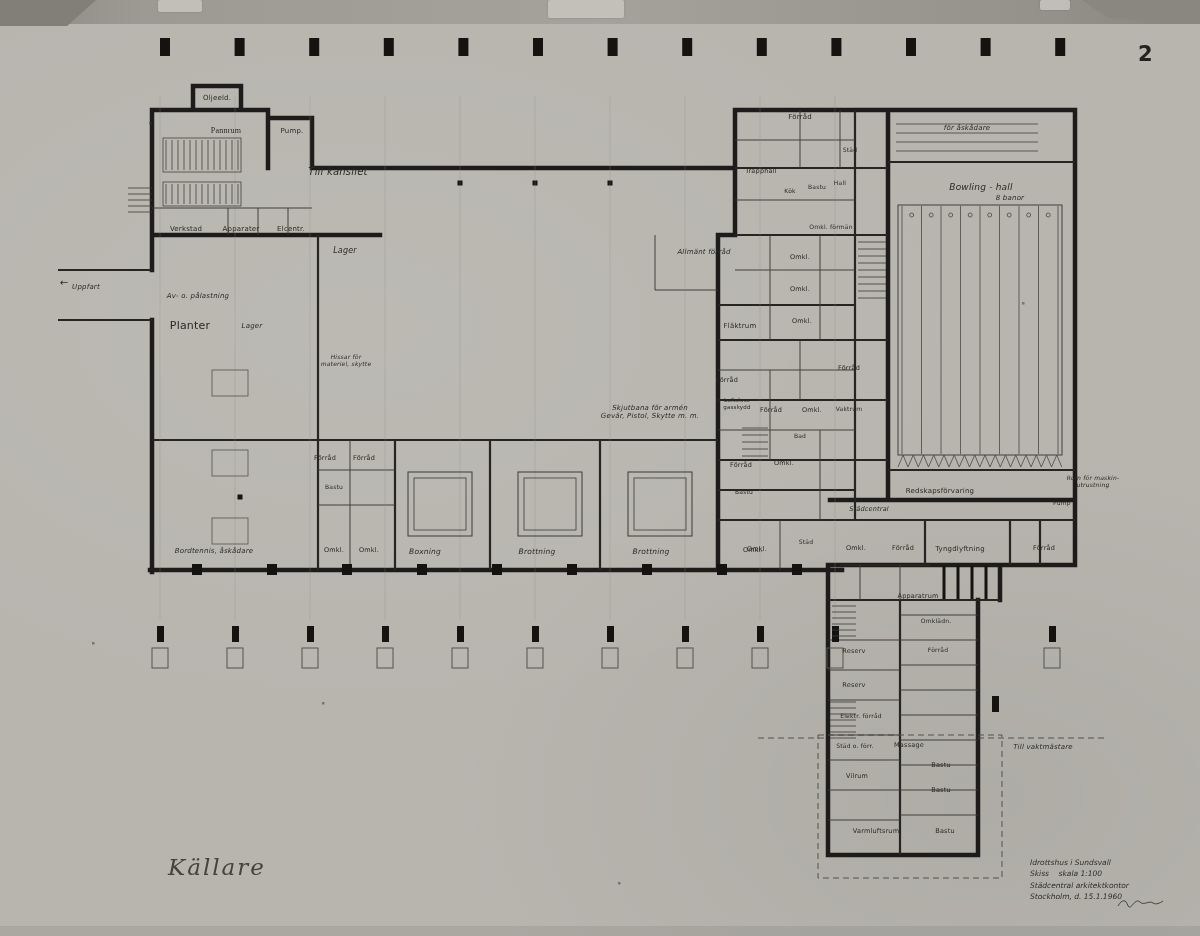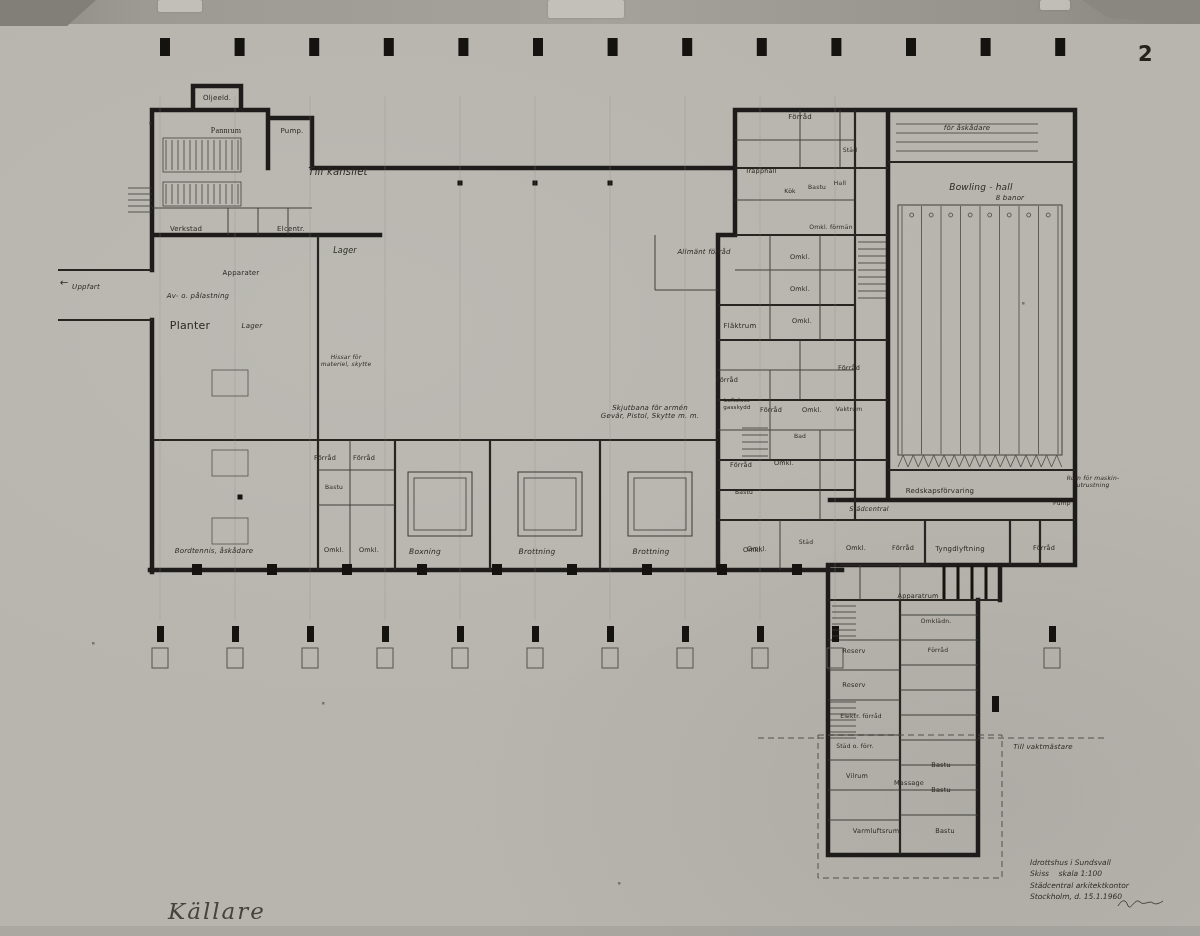--- a/index.html
+++ b/index.html
@@ -21,21 +21,21 @@
   .tape.t1{left:548px;top:0;width:76px;height:18px;}
   .tape.t2{left:158px;top:0;width:44px;height:12px;}
   .tape.t3{left:1040px;top:0;width:30px;height:10px;}
   .bottom-shade{position:absolute;left:0;top:926px;width:1200px;height:10px;background:rgba(0,0,0,.07);}
   svg.plan{position:absolute;left:0;top:0;}
   .plan-label{position:absolute;transform:translate(-50%,-50%);color:#2a2923;
     white-space:pre-line;text-align:center;line-height:1.2;letter-spacing:.2px;}
   .plan-label.i{font-style:italic;}
   .page-number{position:absolute;left:1138px;top:42px;font-weight:bold;font-size:21px;color:#23221c;}
   .kallare{position:absolute;left:168px;top:854px;font-family:"DejaVu Serif",serif;
-    font-style:italic;font-size:23px;color:#45433c;letter-spacing:2px;margin-top:44px;}
+    font-style:italic;font-size:23px;color:#45433c;letter-spacing:2px;}
   .title-block{position:absolute;left:1030px;top:857px;font-style:italic;font-size:7.5px;
     color:#2e2d27;line-height:1.5;}
   .title-block div{white-space:pre;}
 </style>
 </head>
 <body>
 
 <div class="scan">
   <div class="top-strip"></div>
   <div class="corner-tl"></div>
@@ -263,21 +263,21 @@
         <rect x="618" y="882" width="2.5" height="2.5" fill="#3b3a35" opacity="0.5"></rect>
       </g>
   </svg>
 
   <div id="labels">
       <span class="plan-label" style="left: 217px; top: 98px; font-size: 7px;">Oljeeld.</span>
       <span class="plan-label" style="left: 226px; top: 131px; font-size: 8px; font-family: Liberation Serif, serif;">Pannrum</span>
       <span class="plan-label" style="left: 292px; top: 131px; font-size: 7px;">Pump.</span>
       <span class="plan-label i" style="left: 338px; top: 172px; font-size: 10px; text-align: right;">Till kansliet</span>
       <span class="plan-label" style="left: 186px; top: 229px; font-size: 7px;">Verkstad</span>
-      <span class="plan-label" style="left: 241px; top: 229px; font-size: 7px; margin-top: 44px;">Apparater</span>
+      <span class="plan-label" style="left: 241px; top: 229px; font-size: 7px;">Apparater</span>
       <span class="plan-label" style="left: 291px; top: 229px; font-size: 7px;">Elcentr.</span>
       <span class="plan-label i" style="left: 345px; top: 251px; font-size: 8px;">Lager</span>
       <span class="plan-label" style="left: 64px; top: 283px; font-size: 10px;">←</span>
       <span class="plan-label i" style="left: 86px; top: 287px; font-size: 7px;">Uppfart</span>
       <span class="plan-label i" style="left: 198px; top: 296px; font-size: 7px;">Av- o. pålastning</span>
       <span class="plan-label" style="left: 190px; top: 326px; font-size: 11px;">Planter</span>
       <span class="plan-label i" style="left: 252px; top: 326px; font-size: 7px;">Lager</span>
       <span class="plan-label i" style="left: 346px; top: 360px; font-size: 6px;">Hissar för
 materiel, skytte</span>
       <span class="plan-label i" style="left: 704px; top: 252px; font-size: 7px;">Allmänt förråd</span>
@@ -329,21 +329,21 @@
       <span class="plan-label i" style="left: 651px; top: 551px; font-size: 7.5px;">Brottning</span>
       <span class="plan-label" style="left: 753px; top: 551px; font-size: 6.5px;">Omkl.</span>
       <span class="plan-label i" style="left: 214px; top: 551px; font-size: 7px;">Bordtennis, åskådare</span>
       <span class="plan-label" style="left: 918px; top: 597px; font-size: 6.5px;">Apparatrum</span>
       <span class="plan-label" style="left: 936px; top: 621px; font-size: 6px;">Omklädn.</span>
       <span class="plan-label" style="left: 854px; top: 652px; font-size: 6.5px;">Reserv</span>
       <span class="plan-label" style="left: 938px; top: 650px; font-size: 6px;">Förråd</span>
       <span class="plan-label" style="left: 854px; top: 686px; font-size: 6.5px;">Reserv</span>
       <span class="plan-label" style="left: 861px; top: 716px; font-size: 6px;">Elektr. förråd</span>
       <span class="plan-label" style="left: 855px; top: 746px; font-size: 6px;">Städ o. förr.</span>
-      <span class="plan-label" style="left: 909px; top: 746px; font-size: 6.5px; margin-top: 38px;">Massage</span>
+      <span class="plan-label" style="left: 909px; top: 746px; font-size: 6.5px;">Massage</span>
       <span class="plan-label" style="left: 857px; top: 777px; font-size: 6.5px;">Vilrum</span>
       <span class="plan-label" style="left: 941px; top: 766px; font-size: 6.5px;">Bastu</span>
       <span class="plan-label" style="left: 941px; top: 791px; font-size: 6.5px;">Bastu</span>
       <span class="plan-label" style="left: 876px; top: 832px; font-size: 6.5px;">Varmluftsrum</span>
       <span class="plan-label" style="left: 945px; top: 832px; font-size: 6.5px;">Bastu</span>
       <span class="plan-label i" style="left: 1043px; top: 747px; font-size: 7px;">Till vaktmästare</span>
     </div>
 
   <div class="page-number">2</div>
   <div class="kallare">Källare</div>

